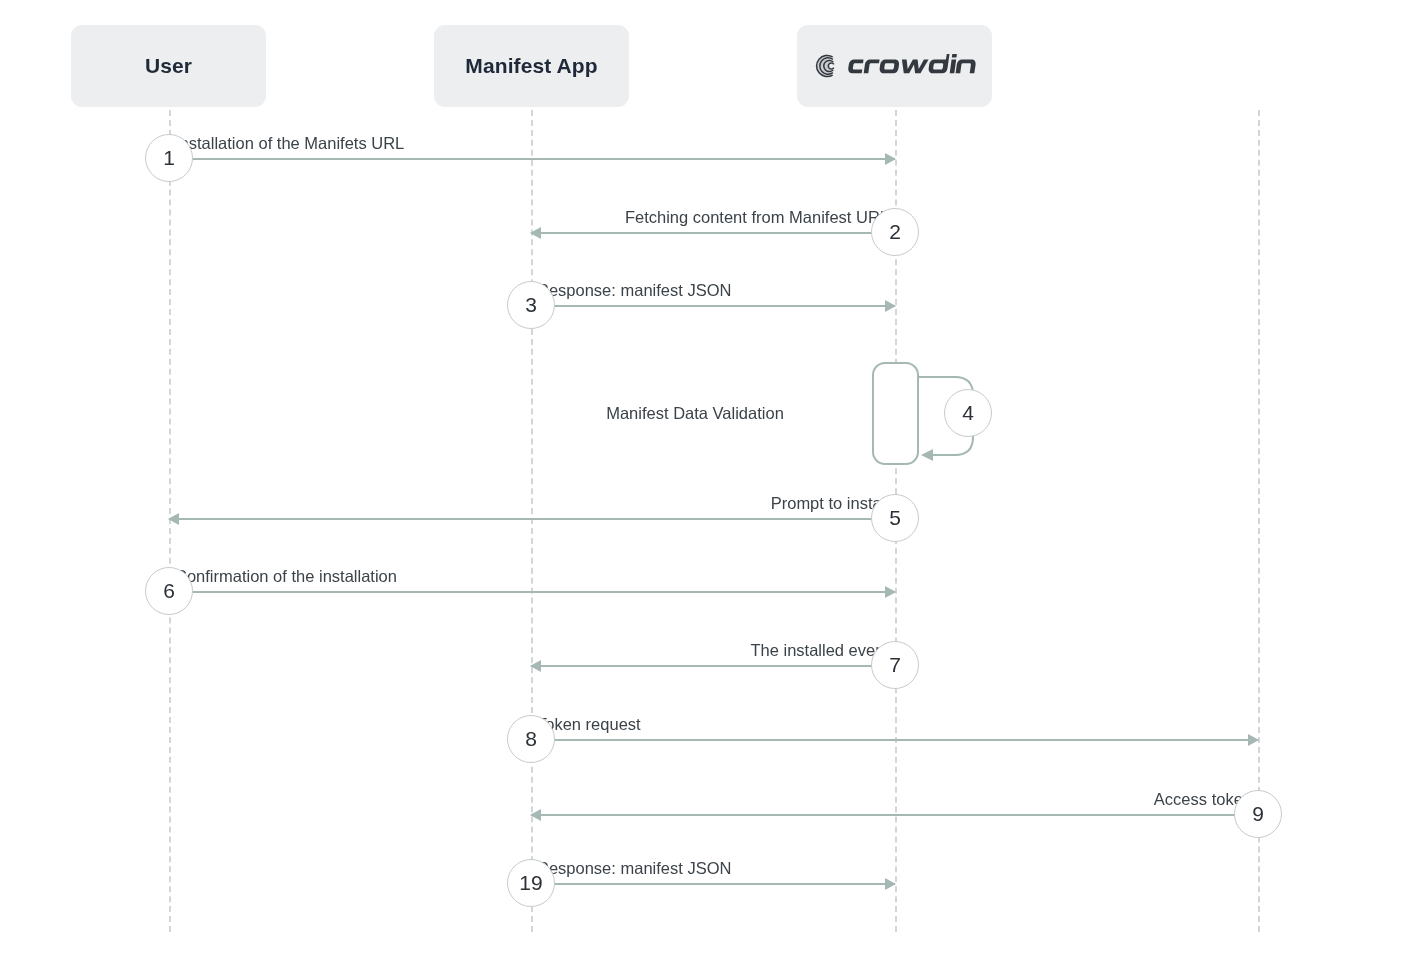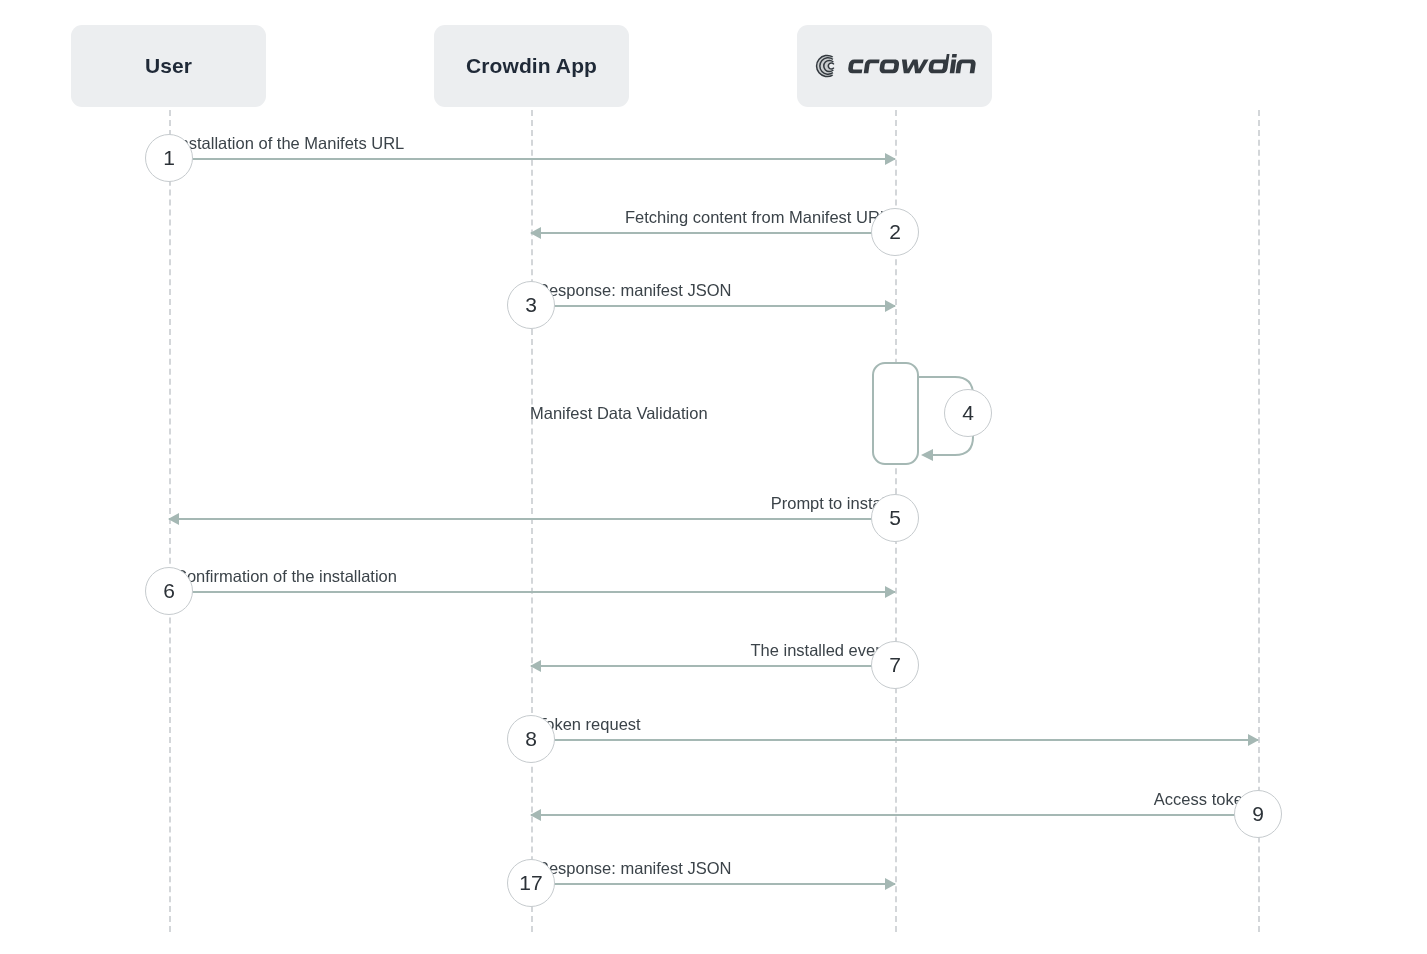--- a/index.html
+++ b/index.html
@@ -125,34 +125,34 @@
   .selfloop {
     position: absolute;
     z-index: 3;
   }
   .selfloop-label {
     position: absolute;
     font-size: 16.5px;
     color: #3b4349;
     white-space: nowrap;
     transform: translateY(-50%);
-    text-align: left;
+    text-align: center;
   }
 </style>
 </head>
 <body>
 
 <div id="diagram-root">
 
   <div class="participant" style="left:71px; top:25px;">
     <span class="participant-label">User</span>
   </div>
 
   <div class="participant" style="left:434px; top:25px;">
-    <span class="participant-label">Crowdin App</span>
+    <span class="participant-label">Manifest App</span>
   </div>
 
   <div class="participant" style="left:797px; top:25px;">
     <span class="crowdin-logo">
       <span>
         <svg width="30" height="30" viewBox="0 0 30 30" aria-hidden="true">
           <g fill="none" stroke="#33393f" stroke-width="1.5">
             <path d="M20.5 5.6 A11 11 0 1 0 20.5 24.4 A13 13 0 0 1 20.5 5.6 Z" fill="#33393f" stroke="none" opacity="0.18"></path>
             <path d="M19.6 5.9 A10.6 10.6 0 1 0 19.6 24.1"></path>
             <path d="M19.9 8.4 A8.2 8.2 0 1 0 19.9 21.6"></path>
@@ -266,16 +266,16 @@
   </div>
   <div class="step" style="left:1258px; top:814px;">
     <span>9</span>
   </div>
 
   <div class="msg" style="left:531px; top:883px; width:364px;">
     <span class="arrowhead right"></span>
     <span class="msg-label lbl-left">Response: manifest JSON</span>
   </div>
   <div class="step" style="left:531px; top:883px;">
-    <span>17</span>
+    <span>19</span>
   </div>
 
 </div>
 
 </body></html>

